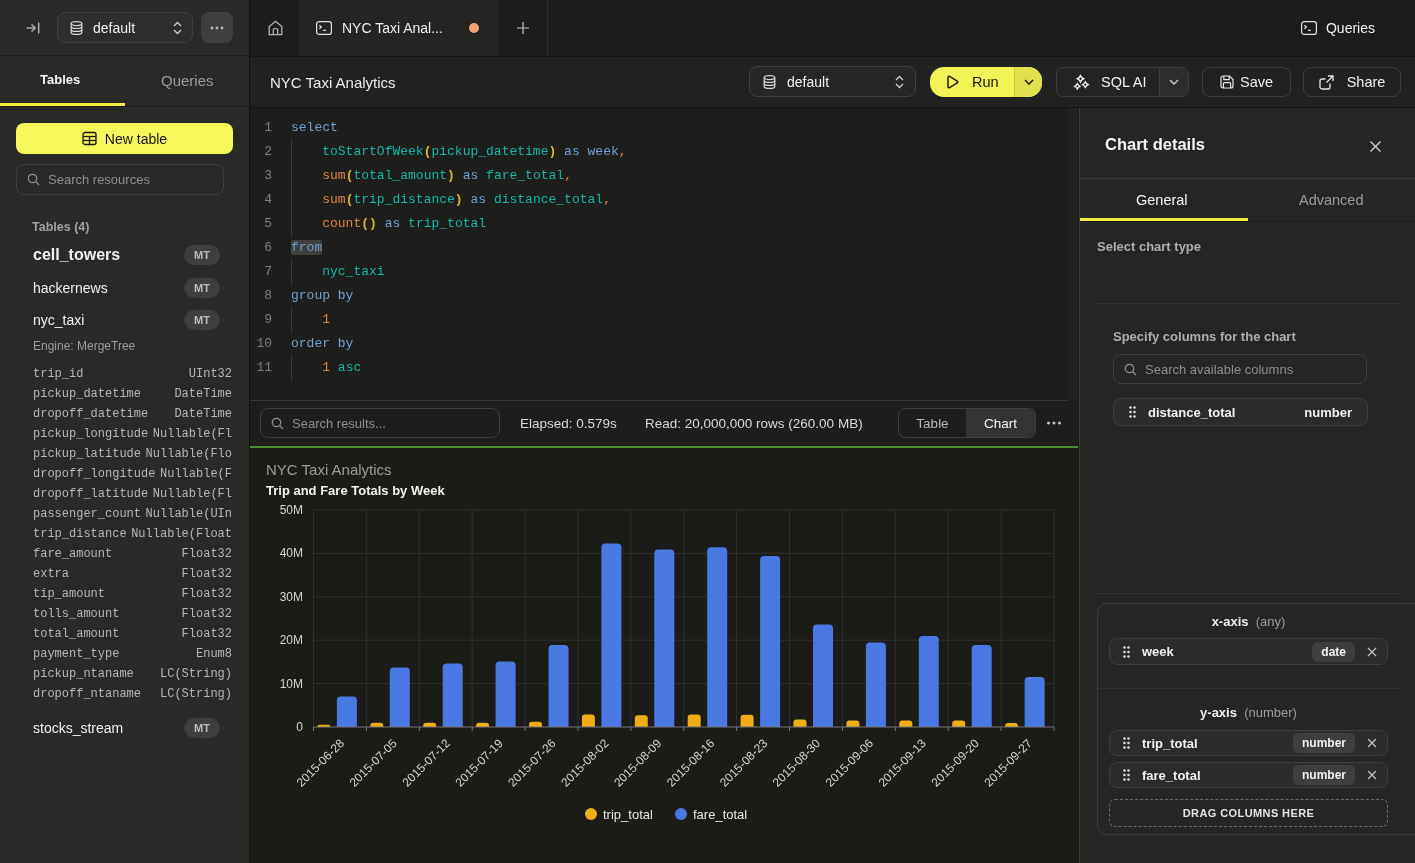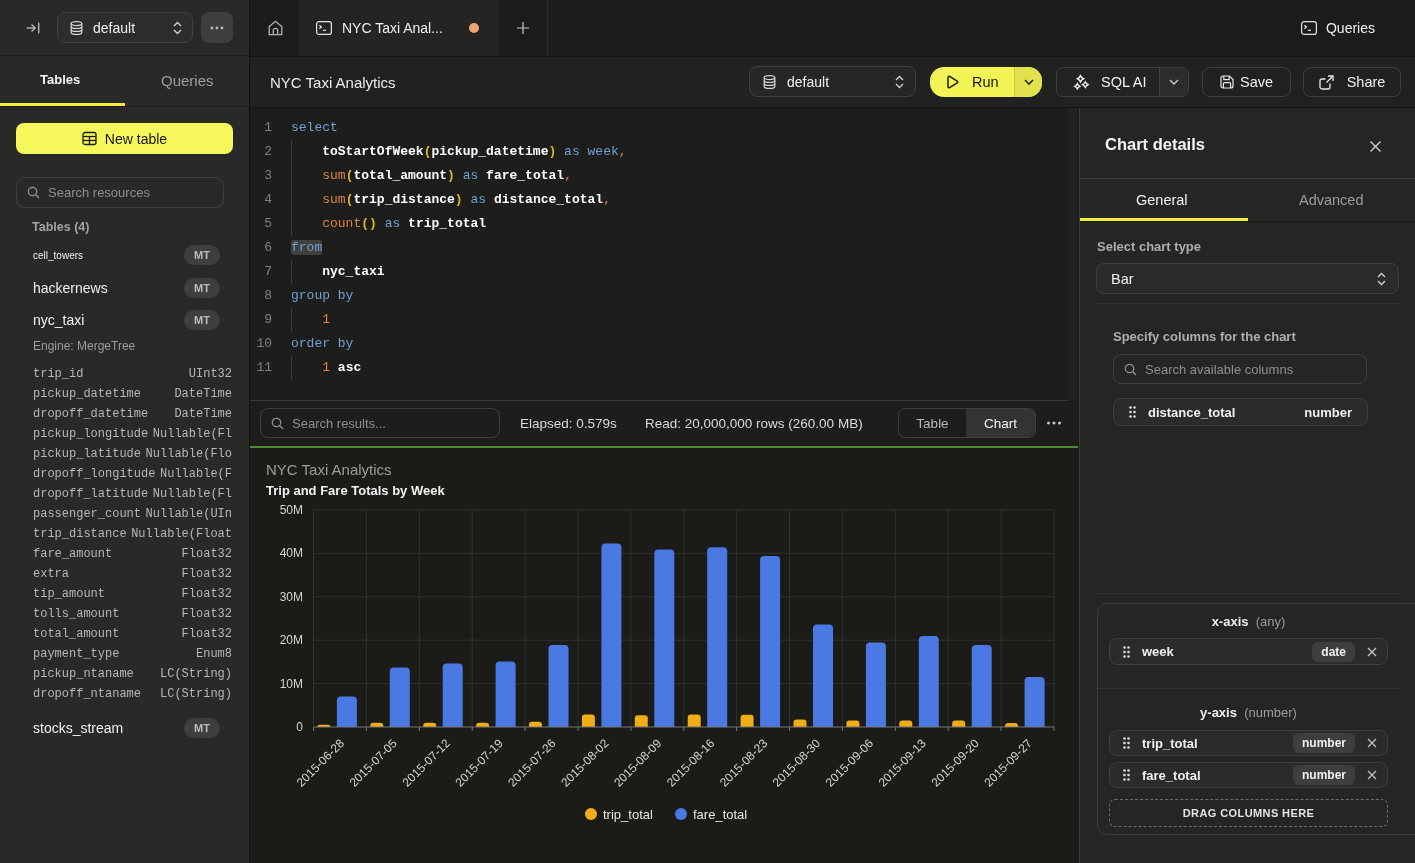--- a/index.html
+++ b/index.html
@@ -8,21 +8,21 @@
 .abs{position:absolute}
 .mono{font-family:"Liberation Mono",monospace}
 .ctr{display:flex;align-items:center}
 svg{display:block}
 .badge{background:#3e3e3c;border-radius:10px;color:#bcbcba;font-size:11px;font-weight:bold;padding:4px 10px}
 .inp{border:1px solid #413f3c;border-radius:8px;color:#8f8f8d;font-size:13px;display:flex;align-items:center;gap:8px;padding:0 10px}
 .btn{border:1px solid #3e3e3c;border-radius:8px;display:flex;align-items:center;justify-content:center}
 .cl{height:24px;line-height:24px;display:flex}
 .ln{width:22px;text-align:right;color:#7f7f7d;flex-shrink:0}
 .code{margin-left:19px;white-space:pre;color:#e9e9e7}
-.k{color:#6ea1d4}.f{color:#de8445}.p{color:#ddb62f;font-weight:bold}.i{color:#ffffff;font-weight:bold}.o{color:#de8445}
+.k{color:#6ea1d4}.f{color:#de8445}.p{color:#ddb62f;font-weight:bold}.i{color:#14b8a6;font-weight:normal}.o{color:#de8445}
 .chip{position:absolute;display:flex;align-items:center;border:1px solid #3e3e3c;border-radius:8px;background:#2b2b29}
 .tbadge{background:#3e3e3c;border-radius:6px;color:#f0f0ee;font-size:12px;font-weight:bold;padding:3px 9px}
 .hgrip{flex-shrink:0}
 </style>
 </head>
 <body>
 <div id="app">
 
 <div class="abs" style="left:0;top:0;width:250px;height:863px;background:#292927;border-right:1px solid #121210">
 
@@ -63,30 +63,30 @@
   <div class="abs ctr" style="left:16px;top:123px;width:217px;height:31px;background:#f6f75b;border-radius:8px;justify-content:center;gap:8px">
     <svg width="15" height="15" viewBox="0 0 15 15" fill="none" stroke="#1a1a18" stroke-width="1.3">
           <rect x="1" y="1.5" width="13" height="12" rx="2"></rect>
           <path d="M1 5.5 H14"></path>
           <path d="M1 9.5 H14"></path>
           <path d="M7.5 5.5 V13.5"></path>
         </svg>
     <span style="font-size:14px;color:#161614">New table</span>
   </div>
 
-  <div class="abs inp" style="left:16px;top:177px;width:208px;height:31px">
+  <div class="abs inp" style="left:16px;top:164px;width:208px;height:31px">
     <svg width="13" height="13" viewBox="0 0 13 13" fill="none" stroke="#8f8f8d" stroke-width="1.3">
           <circle cx="5.5" cy="5.5" r="4.2"></circle>
           <path d="M8.8 8.8 L12 12"></path>
         </svg>
     <span>Search resources</span>
   </div>
   <div class="abs" style="left:32px;top:220px;font-size:12.5px;font-weight:bold;color:#a2a2a0">Tables (4)</div>
   <div class="abs ctr" style="left:0;top:241px;width:249px;height:28px">
-        <span style="margin-left:33px;font-size:10px;font-weight:400;color:#f0f0ee">cell_towers</span>
+        <span style="margin-left:33px;font-size:16px;font-weight:700;color:#f0f0ee">cell_towers</span>
         <span class="badge" style="position:absolute;left:184px">MT</span>
       </div>
   <div class="abs ctr" style="left:0;top:274px;width:249px;height:28px">
         <span style="margin-left:33px;font-size:14px;font-weight:500;color:#f0f0ee">hackernews</span>
         <span class="badge" style="position:absolute;left:184px">MT</span>
       </div>
   <div class="abs ctr" style="left:0;top:306px;width:249px;height:28px">
         <span style="margin-left:33px;font-size:14px;font-weight:500;color:#f0f0ee">nyc_taxi</span>
         <span class="badge" style="position:absolute;left:184px">MT</span>
       </div>
@@ -428,27 +428,20 @@
   <span class="abs" style="left:25px;top:27px;font-size:16.5px;font-weight:bold;color:#f4f4f2">Chart details</span>
   <svg class="abs" style="left:289px;top:32px" width="13" height="13" viewBox="0 0 13 13" fill="none" stroke="#d2d2d0" stroke-width="1.4">
         <path d="M1.5 1.5 L11.5 11.5 M11.5 1.5 L1.5 11.5"></path>
       </svg>
   <div class="abs" style="left:0;top:70px;width:336px;height:44px;border-top:1px solid #39393a;border-bottom:1px solid #1c1c1a">
     <span class="abs" style="left:56px;top:13px;font-size:14.5px;color:#f4f4f2">General</span>
     <span class="abs" style="left:219px;top:13px;font-size:14.5px;color:#9c9c9a">Advanced</span>
     <div class="abs" style="left:0;bottom:0;width:168px;height:3px;background:#f2ec3f"></div>
   </div>
   <span class="abs" style="left:17px;top:131px;font-size:13px;font-weight:bold;color:#aeaeac">Select chart type</span>
-  <div class="abs ctr" style="left:16px;top:155px;width:303px;height:31px;border:1px solid #413f3c;border-radius:8px;background:#2a2a28">
-    <span style="margin-left:14px;font-size:14.5px;color:#f0f0ee">Bar</span>
-    <svg style="margin-left:auto;margin-right:12px" width="9" height="14" viewBox="0 0 9 14" fill="none" stroke="#cfcfcd" stroke-width="1.4">
-          <path d="M1 5 L4.5 1.5 L8 5"></path>
-          <path d="M1 9 L4.5 12.5 L8 9"></path>
-        </svg>
-  </div>
   <div class="abs" style="left:16px;top:195px;width:303px;height:1px;background:#323230"></div>
   <span class="abs" style="left:33px;top:221px;font-size:13px;font-weight:bold;color:#aeaeac">Specify columns for the chart</span>
   <div class="abs inp" style="left:33px;top:246px;width:254px;height:30px">
     <svg width="13" height="13" viewBox="0 0 13 13" fill="none" stroke="#8f8f8d" stroke-width="1.3">
           <circle cx="5.5" cy="5.5" r="4.2"></circle>
           <path d="M8.8 8.8 L12 12"></path>
         </svg>
     <span>Search available columns</span>
   </div>
   <div class="chip" style="left:33px;top:290px;width:255px;height:28px">

